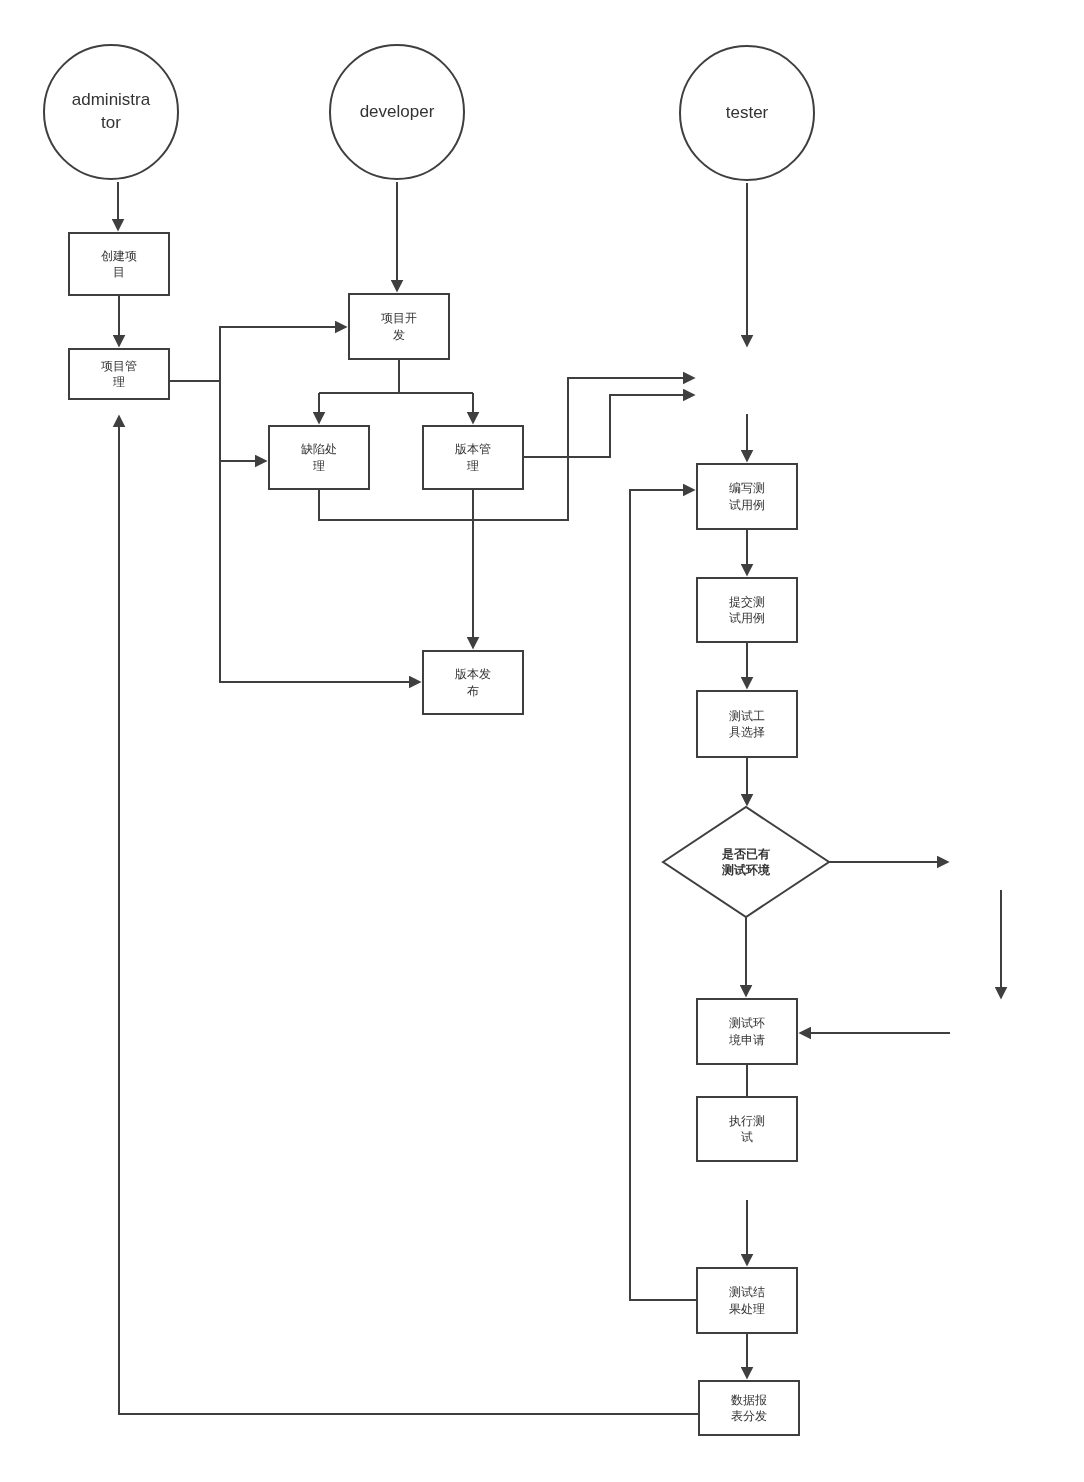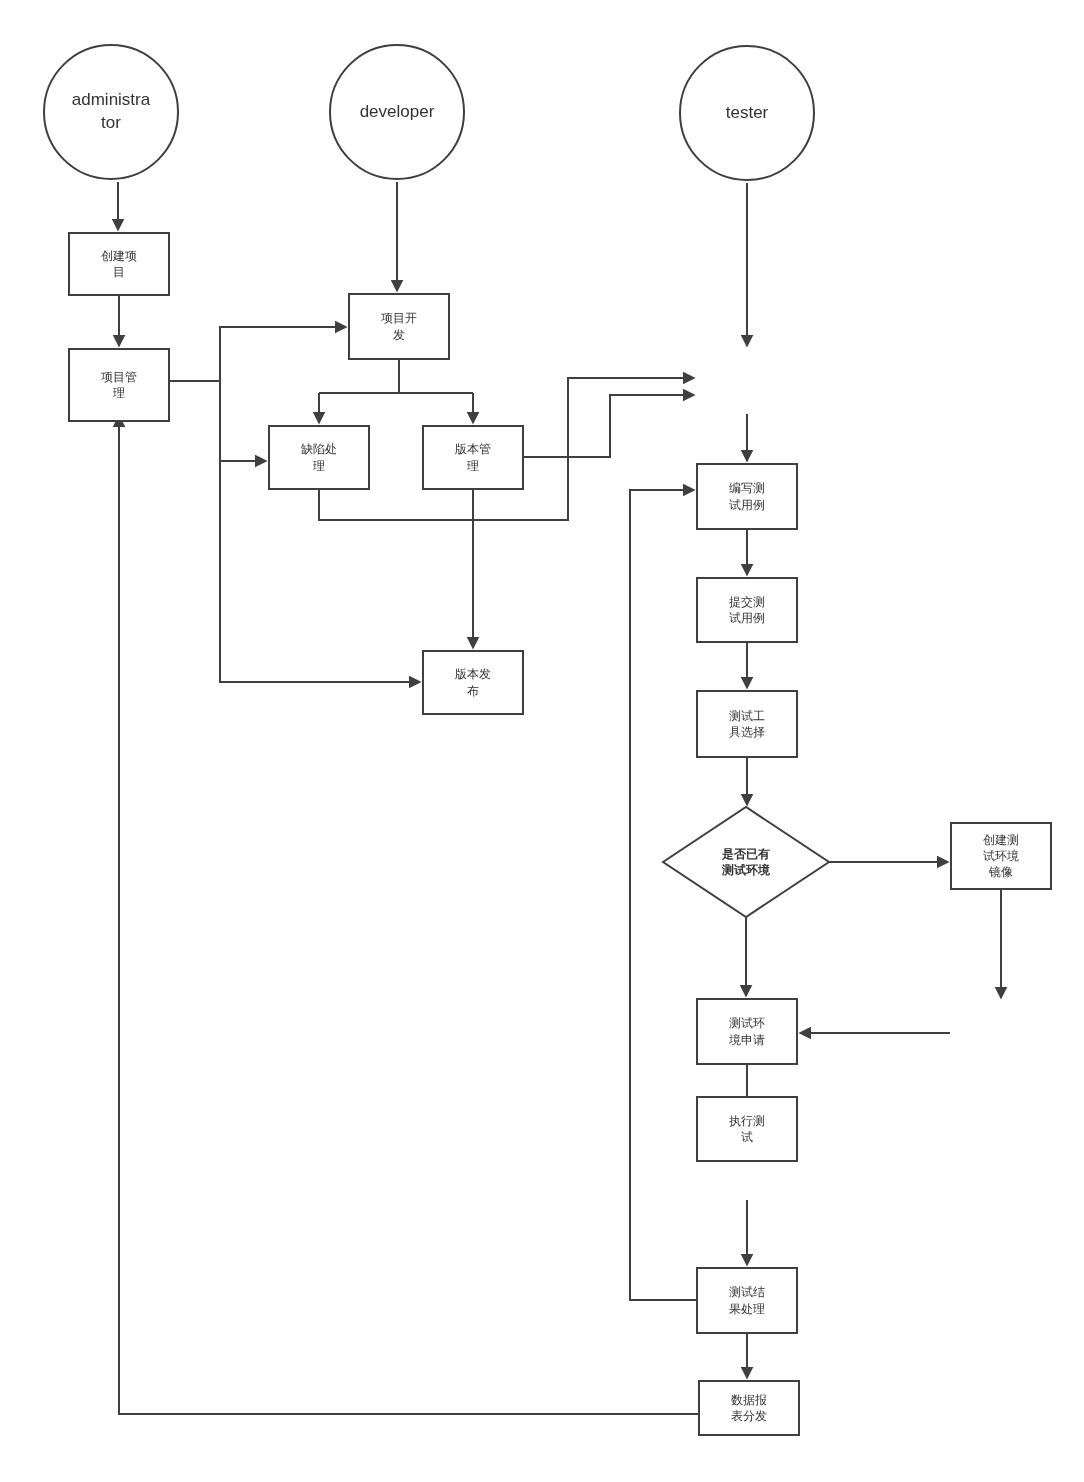--- a/index.html
+++ b/index.html
@@ -124,21 +124,21 @@
     <span class="lbl">developer</span>
   </div>
   <div class="node circle" style="left:679px;top:45px;width:136px;height:136px">
     <span class="lbl">tester</span>
   </div>
 
   <div class="node box" style="left:68px;top:232px;width:102px;height:64px">
     <span class="lbl">创建项
 目</span>
   </div>
-  <div class="node box" style="left:68px;top:348px;width:102px;height:74px">
+  <div class="node box" style="left:68px;top:348px;width:102px;height:52px">
     <span class="lbl">项目管
 理</span>
   </div>
   <div class="node box" style="left:348px;top:293px;width:102px;height:67px">
     <span class="lbl">项目开
 发</span>
   </div>
   <div class="node box" style="left:268px;top:425px;width:102px;height:65px">
     <span class="lbl">缺陷处
 理</span>
@@ -162,25 +162,20 @@
   <div class="node box" style="left:696px;top:690px;width:102px;height:68px">
     <span class="lbl">测试工
 具选择</span>
   </div>
 
   <div class="node plain" style="left:691px;top:835px;width:110px;height:54px">
     <span class="lbl">是否已有
 测试环境</span>
   </div>
 
-  <div class="node box" style="left:950px;top:822px;width:102px;height:68px">
-    <span class="lbl">创建测
-试环境
-镜像</span>
-  </div>
   <div class="node box" style="left:696px;top:998px;width:102px;height:67px">
     <span class="lbl">测试环
 境申请</span>
   </div>
   <div class="node box" style="left:696px;top:1096px;width:102px;height:66px">
     <span class="lbl">执行测
 试</span>
   </div>
   <div class="node box" style="left:696px;top:1267px;width:102px;height:67px">
     <span class="lbl">测试结

